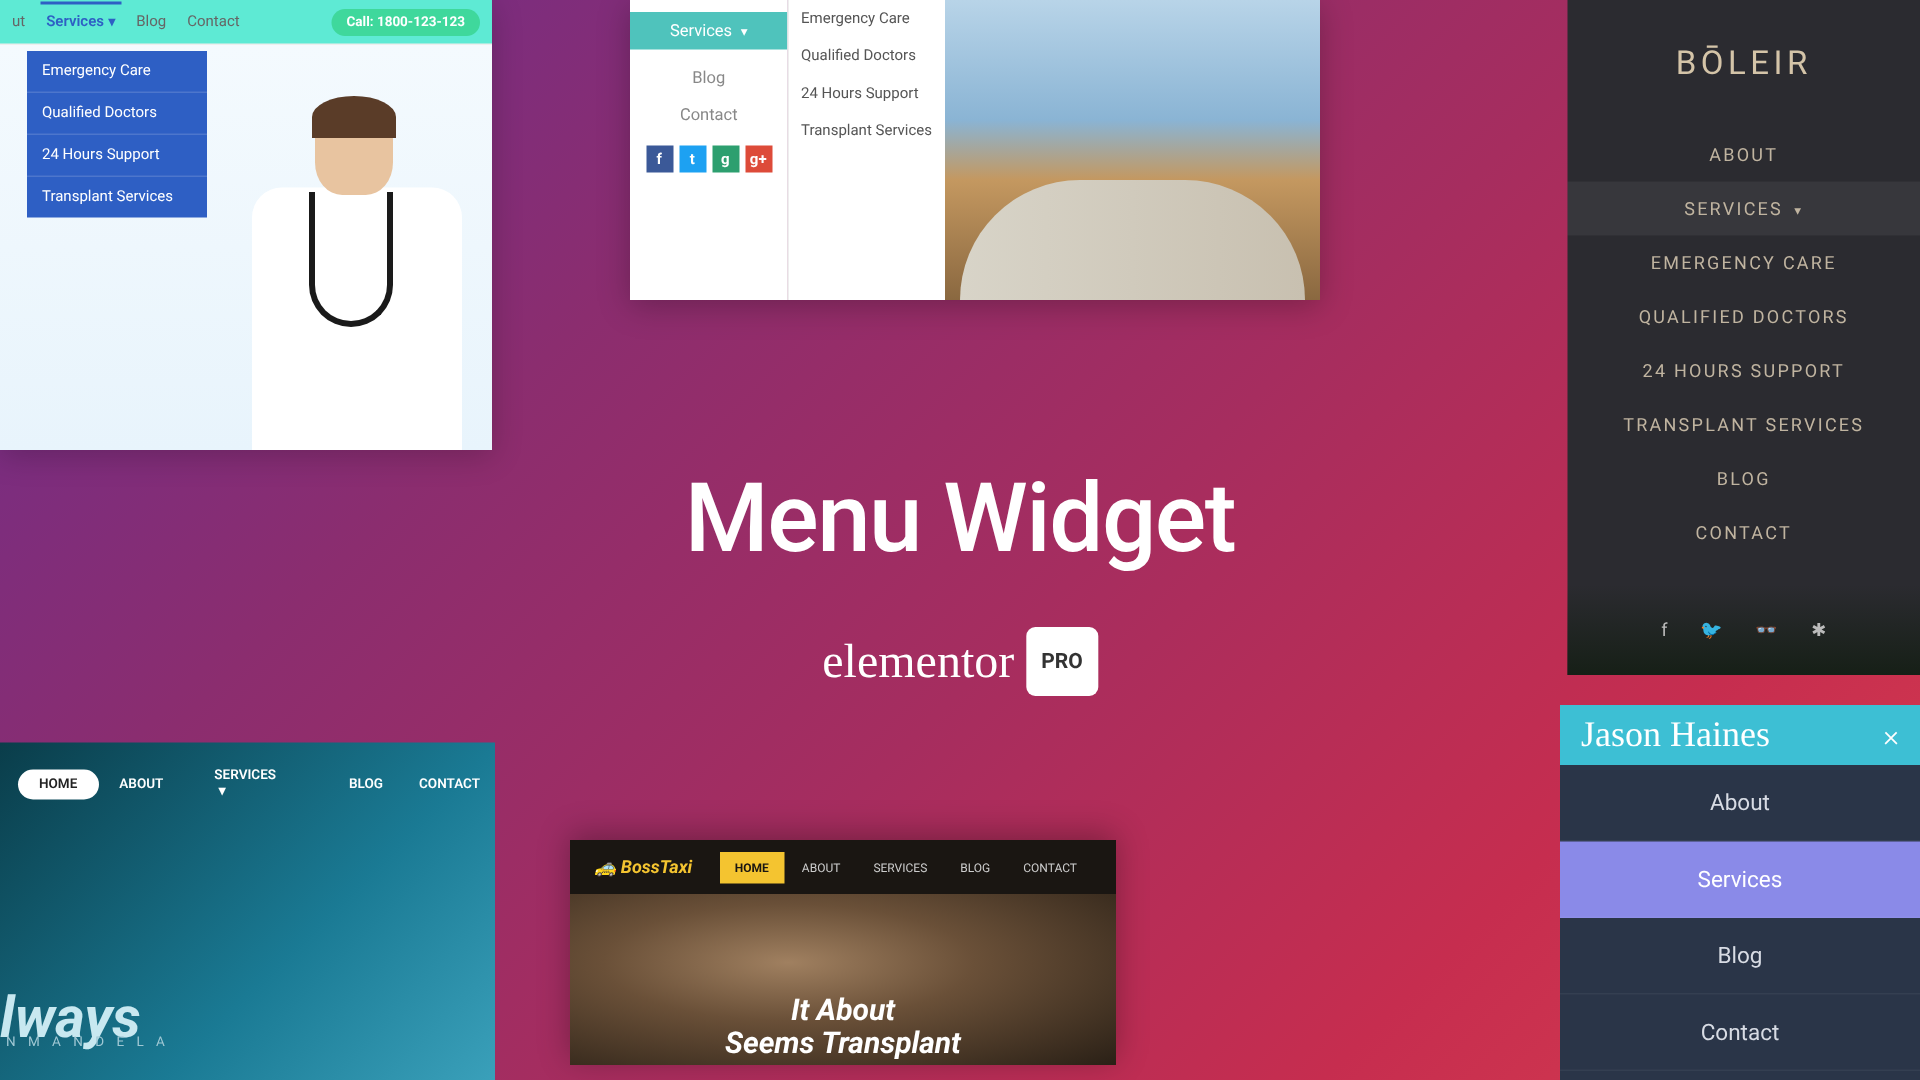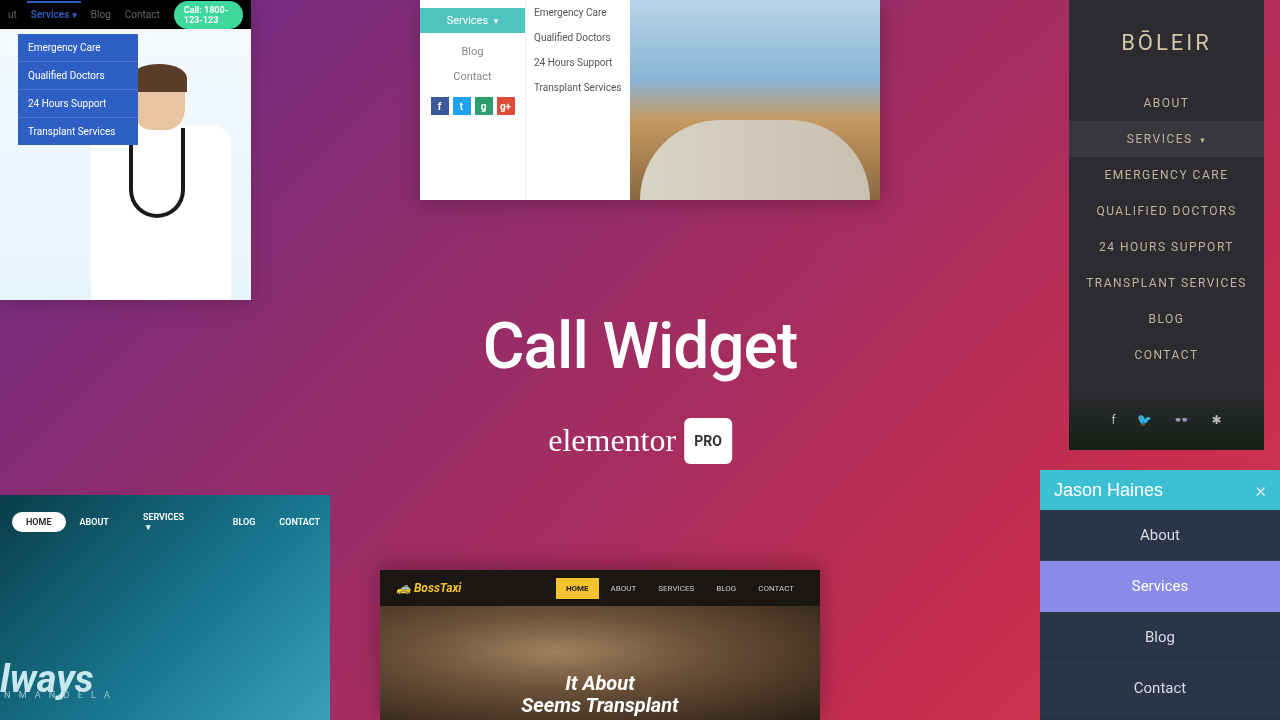--- a/index.html
+++ b/index.html
@@ -4,21 +4,21 @@
 <style>
 *{margin:0;padding:0;box-sizing:border-box;font-family:-apple-system,BlinkMacSystemFont,"Segoe UI",Roboto,sans-serif}
 body{width:1280px;height:720px;overflow:hidden;background:linear-gradient(135deg,#6b2d8f 0%,#8b2d6f 30%,#a62d5f 55%,#c62d4f 80%,#d63d4f 100%);position:relative}
 .center-title{position:absolute;left:50%;top:48%;transform:translate(-50%,-50%);text-align:center;color:#fff}
 .center-title h1{font-size:64px;font-weight:500;letter-spacing:-1px}
 .brand{position:absolute;left:50%;top:58%;transform:translateX(-50%);display:flex;align-items:center;gap:8px}
 .brand-script{font-family:'Brush Script MT',cursive;font-size:32px;color:#fff;}
 .brand-pro{background:#fff;color:#333;border-radius:6px;padding:15px 10px;font-size:14px;font-weight:700}
 
 
-.panel-a{position:absolute;left:0;top:0;width:251px;height:300px;background:#000000;box-shadow:0 4px 20px rgba(0,0,0,0.2)}
+.panel-a{position:absolute;left:0;top:0;width:328px;height:300px;background:#5eead4;box-shadow:0 4px 20px rgba(0,0,0,0.2)}
 .panel-a-nav{display:flex;align-items:center;height:30px;font-size:10px;color:#666;padding:0 8px;gap:14px;border-bottom:1px solid #eee}
 .panel-a-nav .active{color:#2e5fc4;font-weight:600;position:relative}
 .panel-a-nav .active::before{content:"";position:absolute;top:-8px;left:-4px;right:-4px;height:2px;background:#2e5fc4}
 .panel-a-cta{margin-left:auto;background:#3fd89c;color:#fff;padding:4px 10px;border-radius:14px;font-size:9px;font-weight:700}
 .panel-a-drop{position:absolute;left:18px;top:34px;width:120px;background:#2e5fc4;color:#fff;font-size:10px}
 .panel-a-drop div{padding:8px 10px;border-bottom:1px solid rgba(255,255,255,0.15)}
 .panel-a-drop div:last-child{border:none}
 .panel-a-hero{position:absolute;left:0;top:30px;right:0;bottom:0;background:linear-gradient(180deg,#f4fafe 0%,#e8f4fc 100%);overflow:hidden}
 .doctor{position:absolute;right:-10px;bottom:0;width:200px;height:250px}
 .doc-head{width:52px;height:62px;background:#e8c4a0;border-radius:40% 40% 35% 35%;position:absolute;left:72px;top:18px}
@@ -33,58 +33,58 @@
 .panel-b-side .lnk{color:#888;font-size:11px;padding:6px}
 .panel-b-soc{display:flex;justify-content:center;gap:4px;margin-top:8px}
 .panel-b-soc span{width:18px;height:18px;display:inline-flex;align-items:center;justify-content:center;color:#fff;font-size:10px;font-weight:700}
 .soc-fb{background:#3b5998}.soc-tw{background:#1da1f2}.soc-g{background:#2d9f6f}.soc-gp{background:#dd4b39}
 .panel-b-sub{width:105px;background:#fff;border-left:1px solid #eee}
 .panel-b-sub div{font-size:10px;color:#555;padding:7px 8px;text-align:left}
 .panel-b-img{flex:1;background:linear-gradient(180deg,#b8d4e8 0%,#8ab4d4 40%,#c49860 60%,#8a6840 100%);position:relative;overflow:hidden}
 .arch{position:absolute;bottom:0;left:10px;right:10px;height:80px;background:linear-gradient(90deg,#d8d4c8 0%,#c8c0b0 100%);border-radius:80px 80px 0 0}
 
 
-.panel-c{position:absolute;right:16px;top:0;width:195px;height:450px;background:#2b2b30;color:#c8b898;text-align:center;padding-top:30px;font-family:Georgia,serif}
+.panel-c{position:absolute;right:0;top:0;width:235px;height:450px;background:#2b2b30;color:#c8b898;text-align:center;padding-top:30px;font-family:Georgia,serif}
 .panel-c-logo{font-size:22px;letter-spacing:3px;color:#d4c4a8;margin-bottom:30px;font-weight:400}
 .panel-c-item{font-size:12px;letter-spacing:1.5px;padding:11px;color:#c0b4a0;text-transform:uppercase;font-variant:small-caps}
 .panel-c-item.hl{background:rgba(255,255,255,0.06)}
 .panel-c-foot{position:absolute;bottom:0;left:0;right:0;height:60px;background:linear-gradient(0deg,rgba(20,30,20,0.9),transparent);display:flex;justify-content:center;align-items:center;gap:22px;color:#bbb;font-size:12px}
 
 
 .panel-d{position:absolute;left:0;bottom:0;width:330px;height:225px;background:linear-gradient(135deg,#0a3d4a 0%,#1a7a94 60%,#3aa0ba 100%);overflow:hidden}
 .panel-d-nav{position:absolute;top:12px;left:12px;display:flex;gap:4px;align-items:center;font-size:9px;color:#fff;font-weight:600}
 .panel-d-nav .pill{background:#fff;color:#222;padding:5px 14px;border-radius:14px}
 .panel-d-nav span{padding:5px 10px}
 .panel-d-head{position:absolute;left:0;bottom:20px;color:#c8e8f0;font-style:italic;font-weight:700;font-size:38px;line-height:1.05;font-family:Georgia,serif}
 .panel-d-attr{position:absolute;left:4px;bottom:20px;color:#a0c8d4;font-size:9px;letter-spacing:3px}
 
 
-.panel-e{position:absolute;left:380px;bottom:0;width:440px;height:150px;background:#1a1612;overflow:hidden;box-shadow:0 -4px 20px rgba(0,0,0,0.3)}
+.panel-e{position:absolute;left:380px;bottom:10px;width:364px;height:150px;background:#1a1612;overflow:hidden;box-shadow:0 -4px 20px rgba(0,0,0,0.3)}
 .panel-e-nav{display:flex;align-items:center;height:36px;padding:0 16px;font-size:8px;color:#ccc}
 .panel-e-logo{color:#f4c430;font-weight:700;font-size:12px;font-style:italic}
 .panel-e-logo::before{content:"🚕 "}
 .panel-e-links{margin-left:auto;display:flex;gap:2px}
 .panel-e-links span{padding:6px 10px}
 .panel-e-links .act{background:#f4c430;color:#1a1612;font-weight:700}
 .panel-e-hero{height:114px;background:radial-gradient(ellipse at 40% 40%,#a08060 0%,#6a5038 40%,#2a2016 100%);position:relative;display:flex;flex-direction:column;align-items:center;justify-content:flex-end;color:#fff;font-style:italic;font-weight:700;font-size:20px;font-family:Georgia,serif;padding-bottom:4px;text-align:center;line-height:1.1}
 
 
 .panel-f{position:absolute;right:0;bottom:0;width:240px;height:250px;background:#2a3548}
 .panel-f-head{background:#3dbfd4;height:40px;display:flex;align-items:center;padding:0 14px;color:#fff}
-.panel-f-head .name{font-family:Liberation Sans, sans-serif;font-size:18px}
+.panel-f-head .name{font-family:Liberation Serif, serif;font-size:24px}
 .panel-f-head .x{margin-left:auto;font-size:20px;font-weight:300}
 .panel-f-item{color:#d8dce4;text-align:center;padding:16px;font-size:15px;border-bottom:1px solid rgba(255,255,255,0.05)}
 .panel-f-item.act{background:#8a8ae8;color:#fff}
 .chev{font-size:9px;margin-left:3px}
 </style>
 </head>
 <body>
 
 <div class="center-title">
-  <h1>Call Widget</h1>
+  <h1>Menu Widget</h1>
 </div>
 <div class="brand">
   <span class="brand-script">elementor</span>
   <span class="brand-pro">PRO</span>
 </div>
 
 <div class="panel-a">
   <div class="panel-a-nav">
     <span>ut</span>
     <span class="active"><span>Services</span><span class="chev">▾</span></span>

